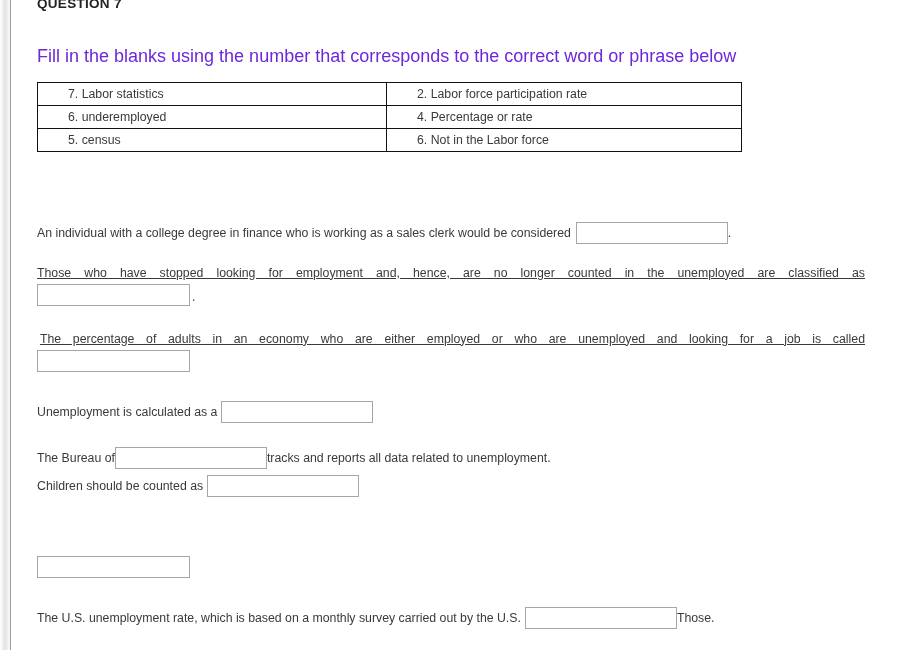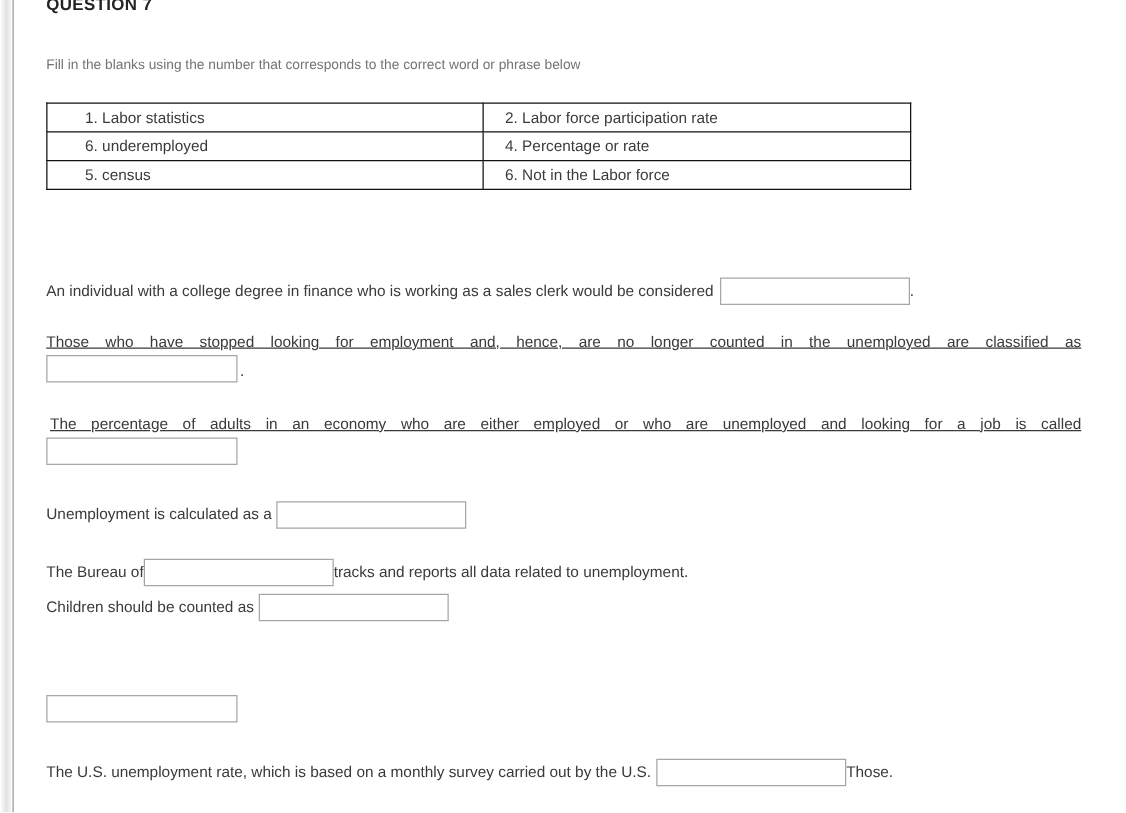--- a/index.html
+++ b/index.html
@@ -44,42 +44,42 @@
     left: 37px; top: -4px;
     font-size: 13.5px;
     font-weight: bold;
     letter-spacing: 0.3px;
     color: #232323;
   }
 
   .instructions {
     position: absolute;
     left: 37px; top: 46px;
-    font-size: 11px;
-    color: #737373;
+    font-size: 18px;
+    color: #6d28d9;
   }
 
   
   table.wordbank {
     position: absolute;
     left: 37px; top: 82px;
     width: 644px;
     border-collapse: collapse;
     table-layout: fixed;
   }
   table.wordbank td {
     border: 1px solid #121212;
     height: 22px;
     padding: 0 0 0 0;
     font-size: 12.3px;
     color: #3a3a3a;
     vertical-align: middle;
   }
   table.wordbank td.c1 { width: 318px; padding-left: 30px; }
-  table.wordbank td.c2 { width: 324px; padding-left: 17px; }
+  table.wordbank td.c2 { width: 324px; padding-left: 30px; }
 
   
   .para {
     position: absolute;
     font-size: 12.3px;
     color: #3a3a3a;
     line-height: 17px;
   }
   .para.justify {
     text-align: justify;
@@ -114,21 +114,21 @@
 
 <div id="content">
 
   <div class="qtitle">QUESTION 7</div>
 
   <div class="instructions">Fill in the blanks using the number that corresponds to the correct word or phrase below</div>
 
   <table class="wordbank">
     <tbody>
       <tr>
-        <td class="c1">1. Labor statistics</td>
+        <td class="c1">7. Labor statistics</td>
         <td class="c2">2. Labor force participation rate</td>
       </tr>
       <tr>
         <td class="c1">6. underemployed</td>
         <td class="c2">4. Percentage or rate</td>
       </tr>
       <tr>
         <td class="c1">5. census</td>
         <td class="c2">6. Not in the Labor force</td>
       </tr>

